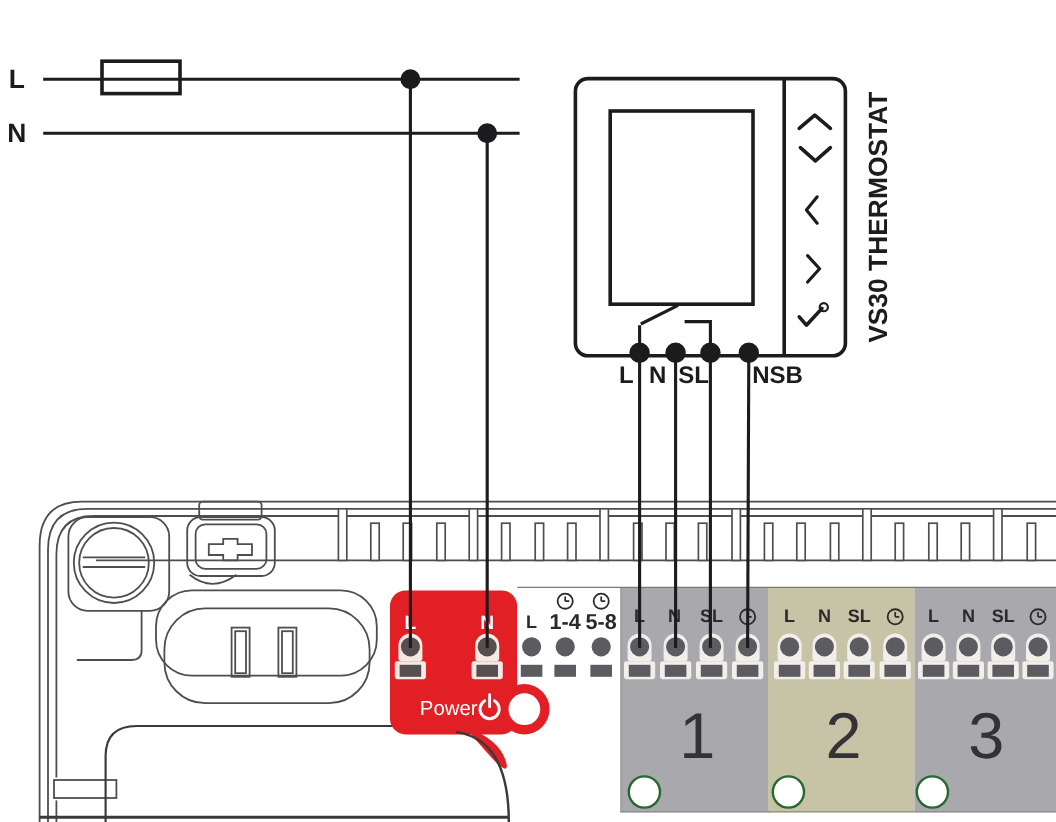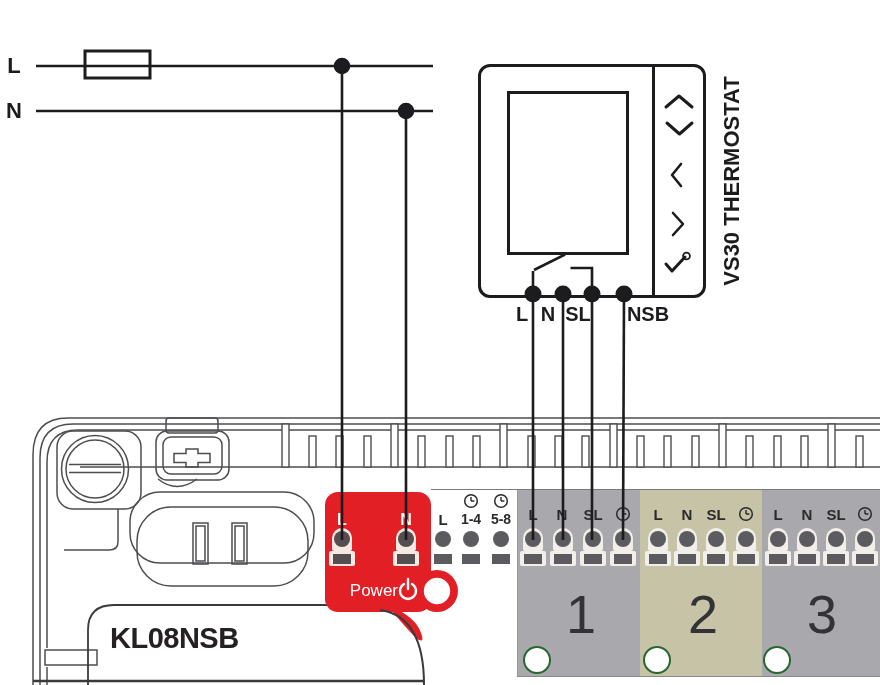--- a/index.html
+++ b/index.html
@@ -19,21 +19,21 @@
   .vs30{left:623px;top:167px;width:220px;height:28px;transform:rotate(-90deg);
         text-align:center;font-size:22px;font-weight:bold;letter-spacing:0;}
   .tterm{font-size:20px;font-weight:bold;}
   
   .zone{top:490px;height:186px;border-bottom:1px solid #8a8a8c;}
   .zone1{left:517px;width:123px;background:#a9a8ad;border-left:1px solid #98979b;}
   .zone2{left:640px;width:122px;background:#c6c3a6;}
   .zone3{left:762px;width:118px;background:#a9a8ad;}
   .zone-num{font-size:54px;font-weight:400;color:#333236;}
   .zlbl{font-size:15px;font-weight:bold;color:#2b292a;}
-  .mlbl{font-size:14px;font-weight:bold;color:#2b292a;}
+  .mlbl{font-size:18px;font-weight:bold;color:#2b292a;}
   .rlbl{font-size:16px;font-weight:bold;color:#fff;}
   .power-lbl{left:338px;top:581px;width:60px;text-align:right;font-size:17px;color:#fff;}
   .model{left:110px;top:622px;font-size:29px;font-weight:bold;letter-spacing:-.5px;color:#242122;}
   
   .term{position:absolute;width:26px;height:38px;top:528px;}
   .term .arch{position:absolute;left:3px;top:0;width:20px;height:23px;
               border-radius:10px 10px 2px 2px;background:#f2efea;}
   .term .hole{position:absolute;left:5px;top:3px;width:16px;height:16px;border-radius:50%;background:#5c5b5f;}
   .term .pad{position:absolute;left:0;top:23px;width:26px;height:15px;border-radius:2px;background:#f2efea;}
   .term .sq{position:absolute;left:4px;top:25.5px;width:18px;height:10.5px;background:#5c5b5f;}
@@ -133,21 +133,20 @@
   <div class="abs zone zone3"></div>
 
   <div class="abs ctr zone-num" style="left:581px;top:614px;">1</div>
   <div class="abs ctr zone-num" style="left:703px;top:614px;">2</div>
   <div class="abs ctr zone-num" style="left:822px;top:614px;">3</div>
 
   <div class="led" style="left:523px;top:646px;"></div>
   <div class="led" style="left:643px;top:646px;"></div>
   <div class="led" style="left:763px;top:646px;"></div>
 
-  <div class="abs model">KL08NSB</div>
 
   <div class="abs power-lbl">Power</div>
   <div class="abs ctr rlbl" style="left:342px;top:520px;">L</div>
   <div class="abs ctr rlbl" style="left:406px;top:520px;">N</div>
 
   <div class="abs ctr zlbl" style="left:443px;top:519px;">L</div>
   <div class="abs ctr mlbl" style="left:471px;top:519px;">1-4</div>
   <div class="abs ctr mlbl" style="left:501px;top:519px;">5-8</div>
   <svg class="clock" style="left:463px;top:493px;" width="16" height="16" viewBox="-8 -8 16 16">
     <circle r="6.3" fill="none" stroke="#2b292a" stroke-width="1.5"></circle>

